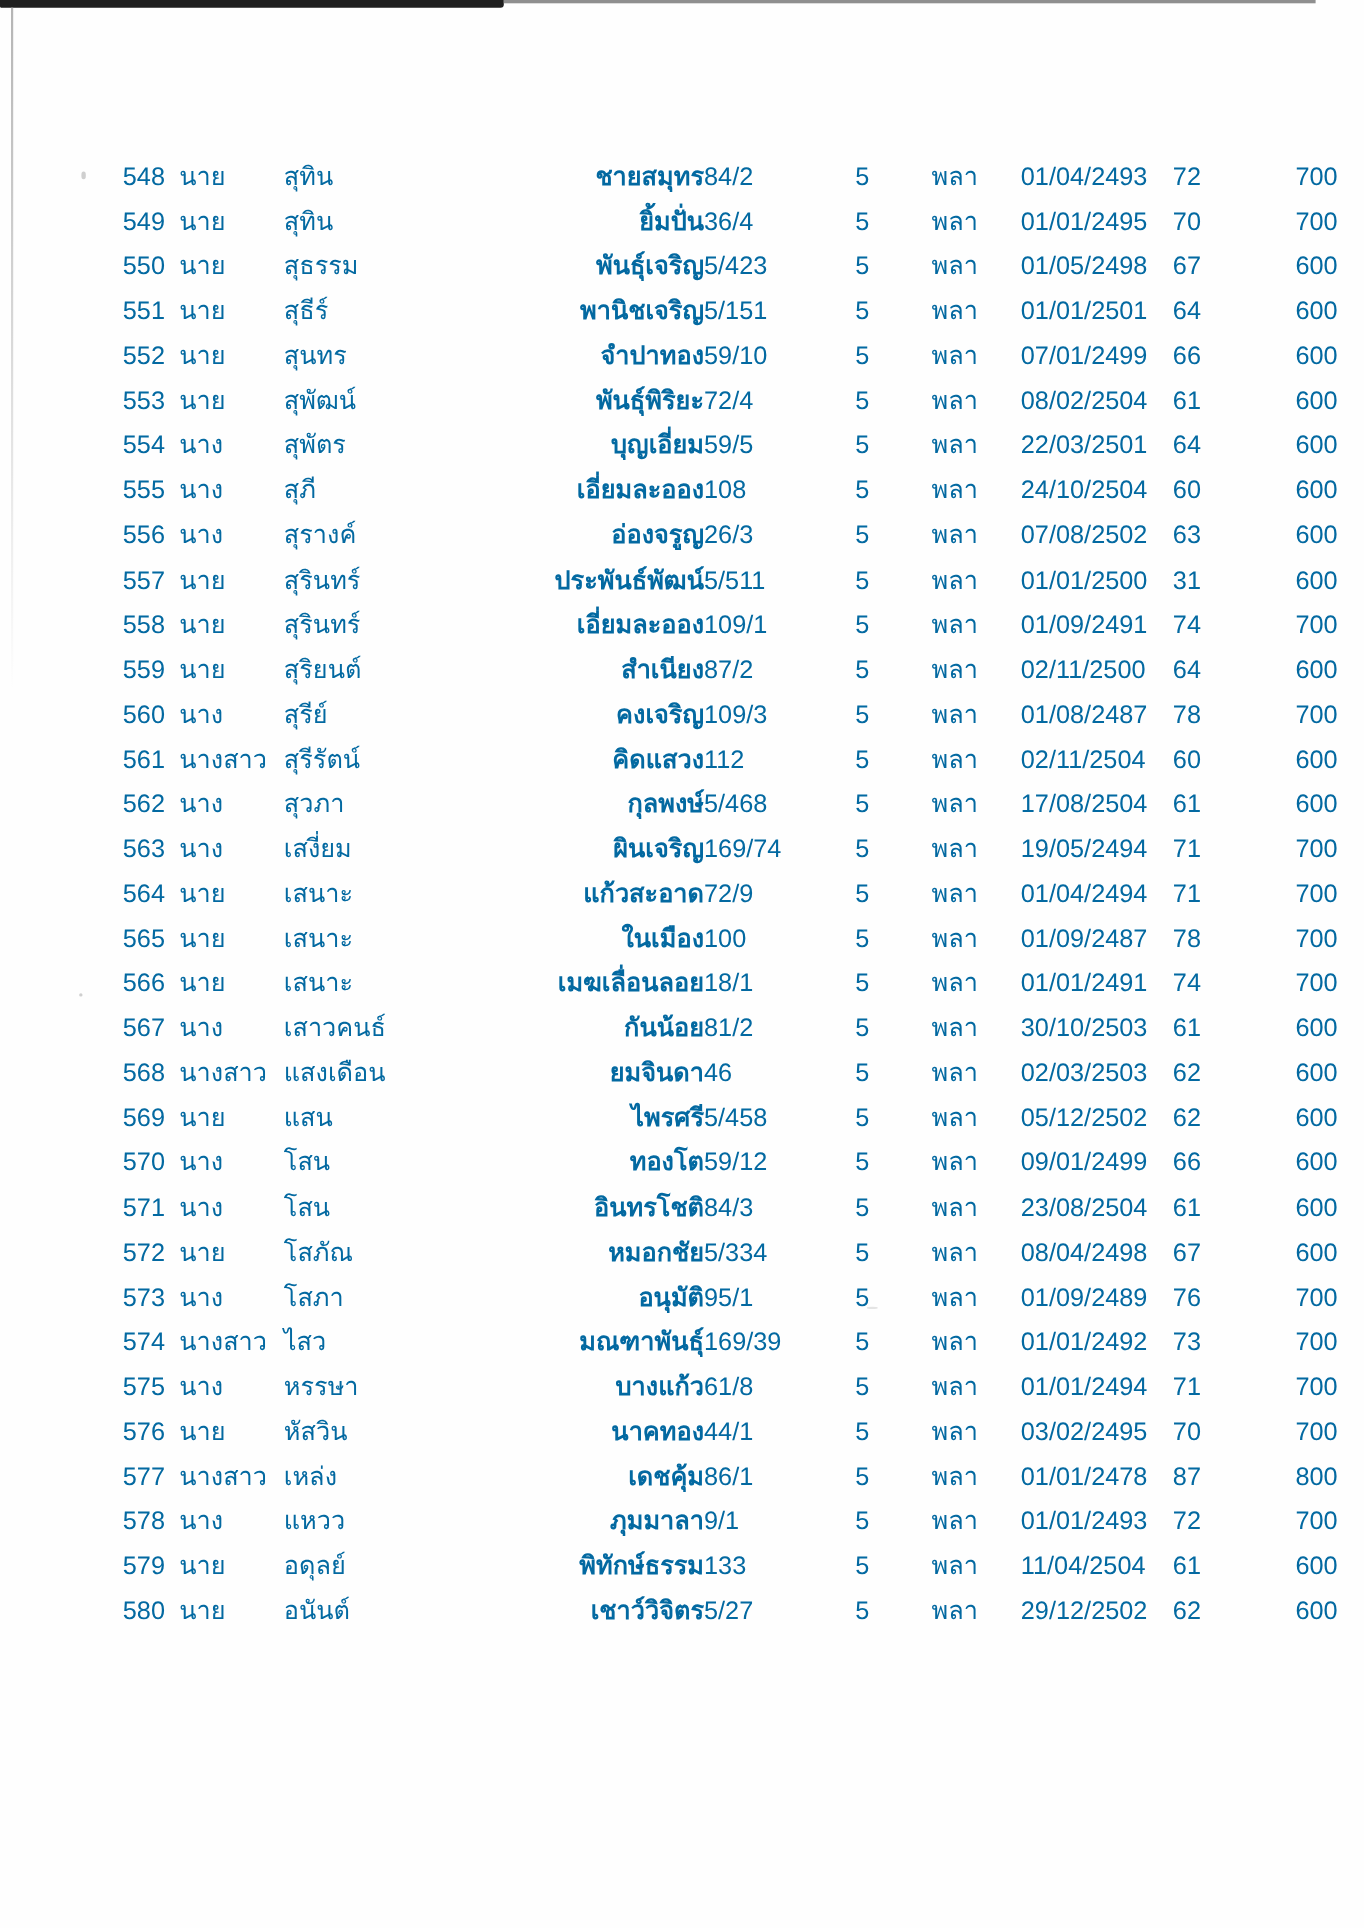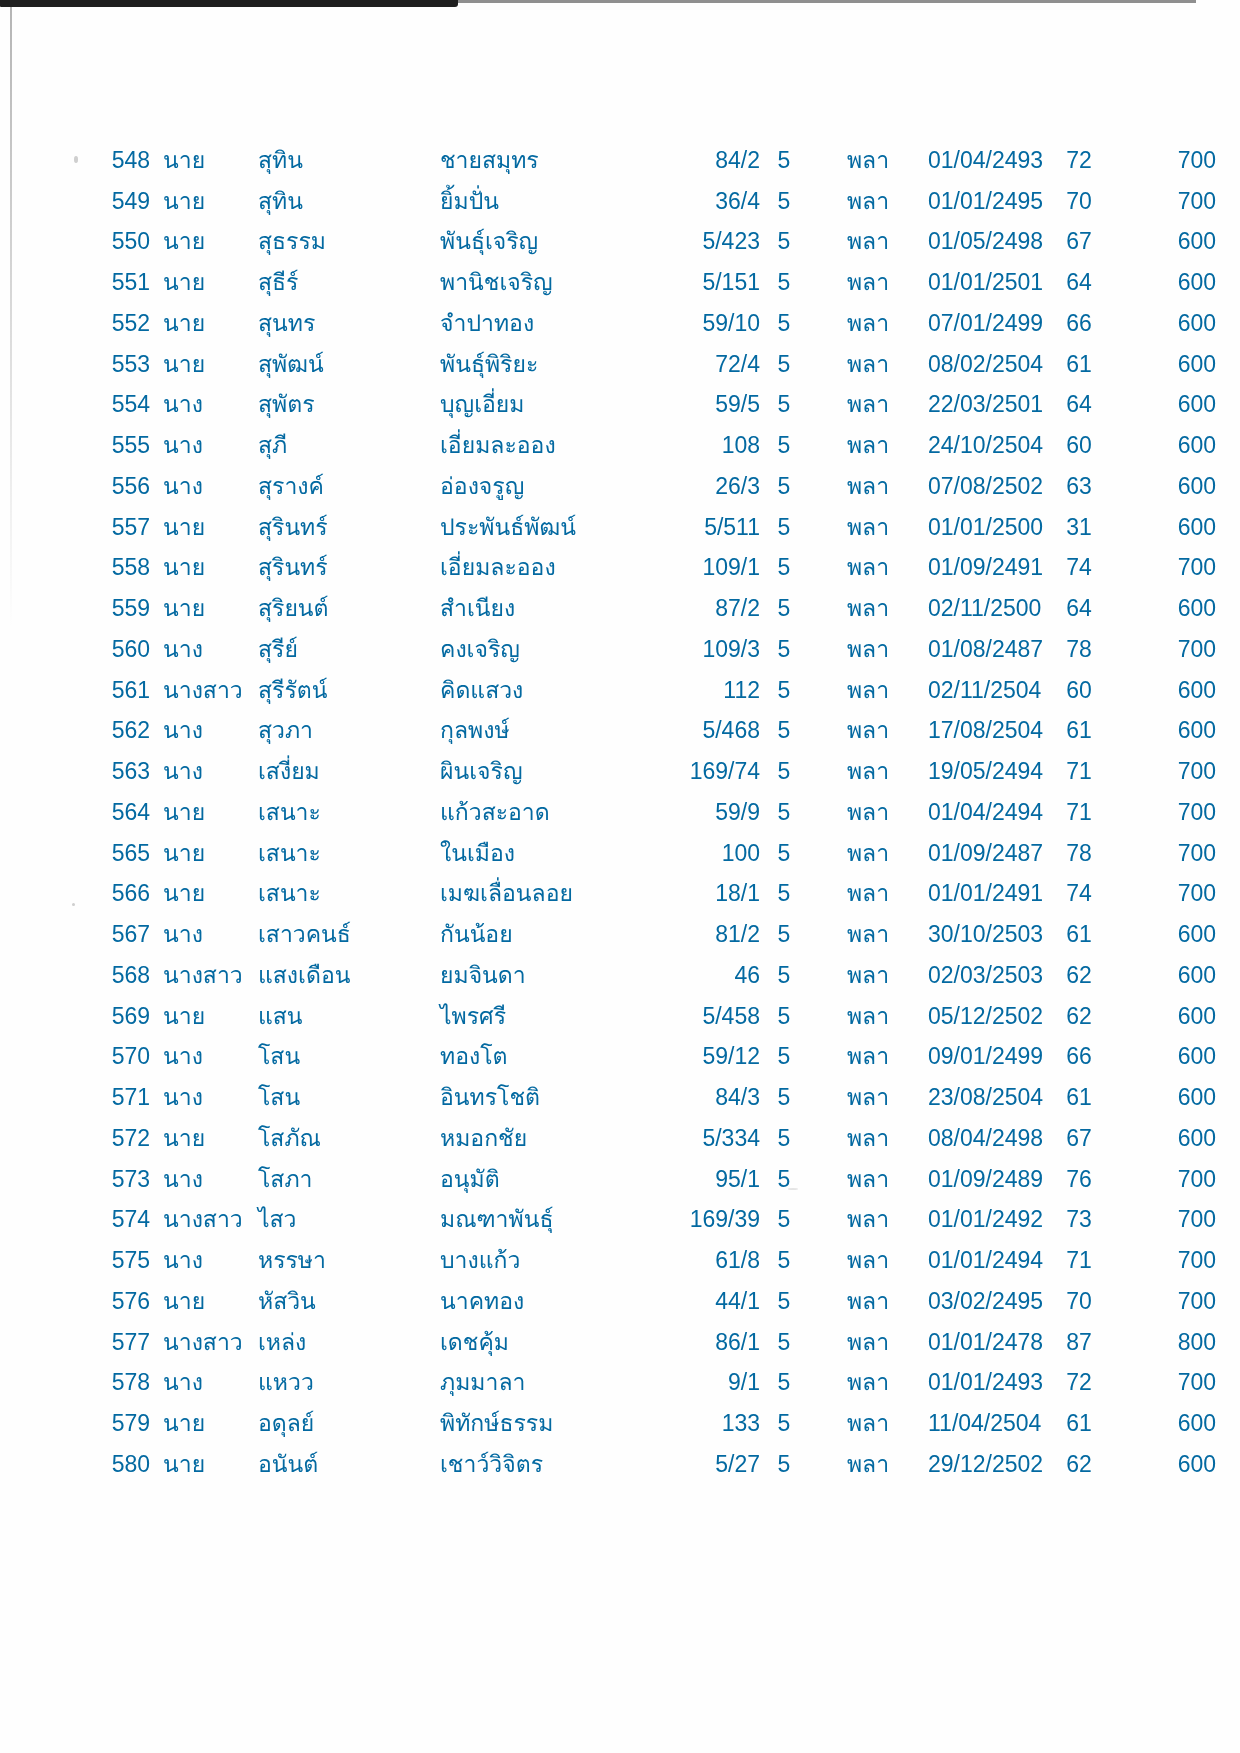--- a/index.html
+++ b/index.html
@@ -53,22 +53,22 @@
     height: 40.75px;
     align-items: center;
     font-size: 23px;
     line-height: 1;
     white-space: nowrap;
   }
   .cell { display: block; }
   .c-no       { text-align: right; }
   .c-title    { padding-left: 13px; text-align: left; }
   .c-first_name { text-align: left; }
-  .c-last_name  { text-align: left; }
-  .c-house_no { text-align: right; }
+  .c-last_name  { text-align: right; font-weight: bold; }
+  .c-house_no { text-align: left; }
   .c-moo      { text-align: center; }
   .c-village  { text-align: center; }
   .c-birth_date { text-align: left; }
   .c-age      { text-align: center; }
   .c-allowance { text-align: right; padding-right: 2px; }
 </style>
 </head>
 <body>
 
 <div class="page">
@@ -270,21 +270,21 @@
         <span class="cell c-village">พลา</span>
         <span class="cell c-birth_date">19/05/2494</span>
         <span class="cell c-age">71</span>
         <span class="cell c-allowance">700</span>
       </div>
       <div class="row">
         <span class="cell c-no">564</span>
         <span class="cell c-title">นาย</span>
         <span class="cell c-first_name">เสนาะ</span>
         <span class="cell c-last_name">แก้วสะอาด</span>
-        <span class="cell c-house_no">59/9</span>
+        <span class="cell c-house_no">72/9</span>
         <span class="cell c-moo">5</span>
         <span class="cell c-village">พลา</span>
         <span class="cell c-birth_date">01/04/2494</span>
         <span class="cell c-age">71</span>
         <span class="cell c-allowance">700</span>
       </div>
       <div class="row">
         <span class="cell c-no">565</span>
         <span class="cell c-title">นาย</span>
         <span class="cell c-first_name">เสนาะ</span>

